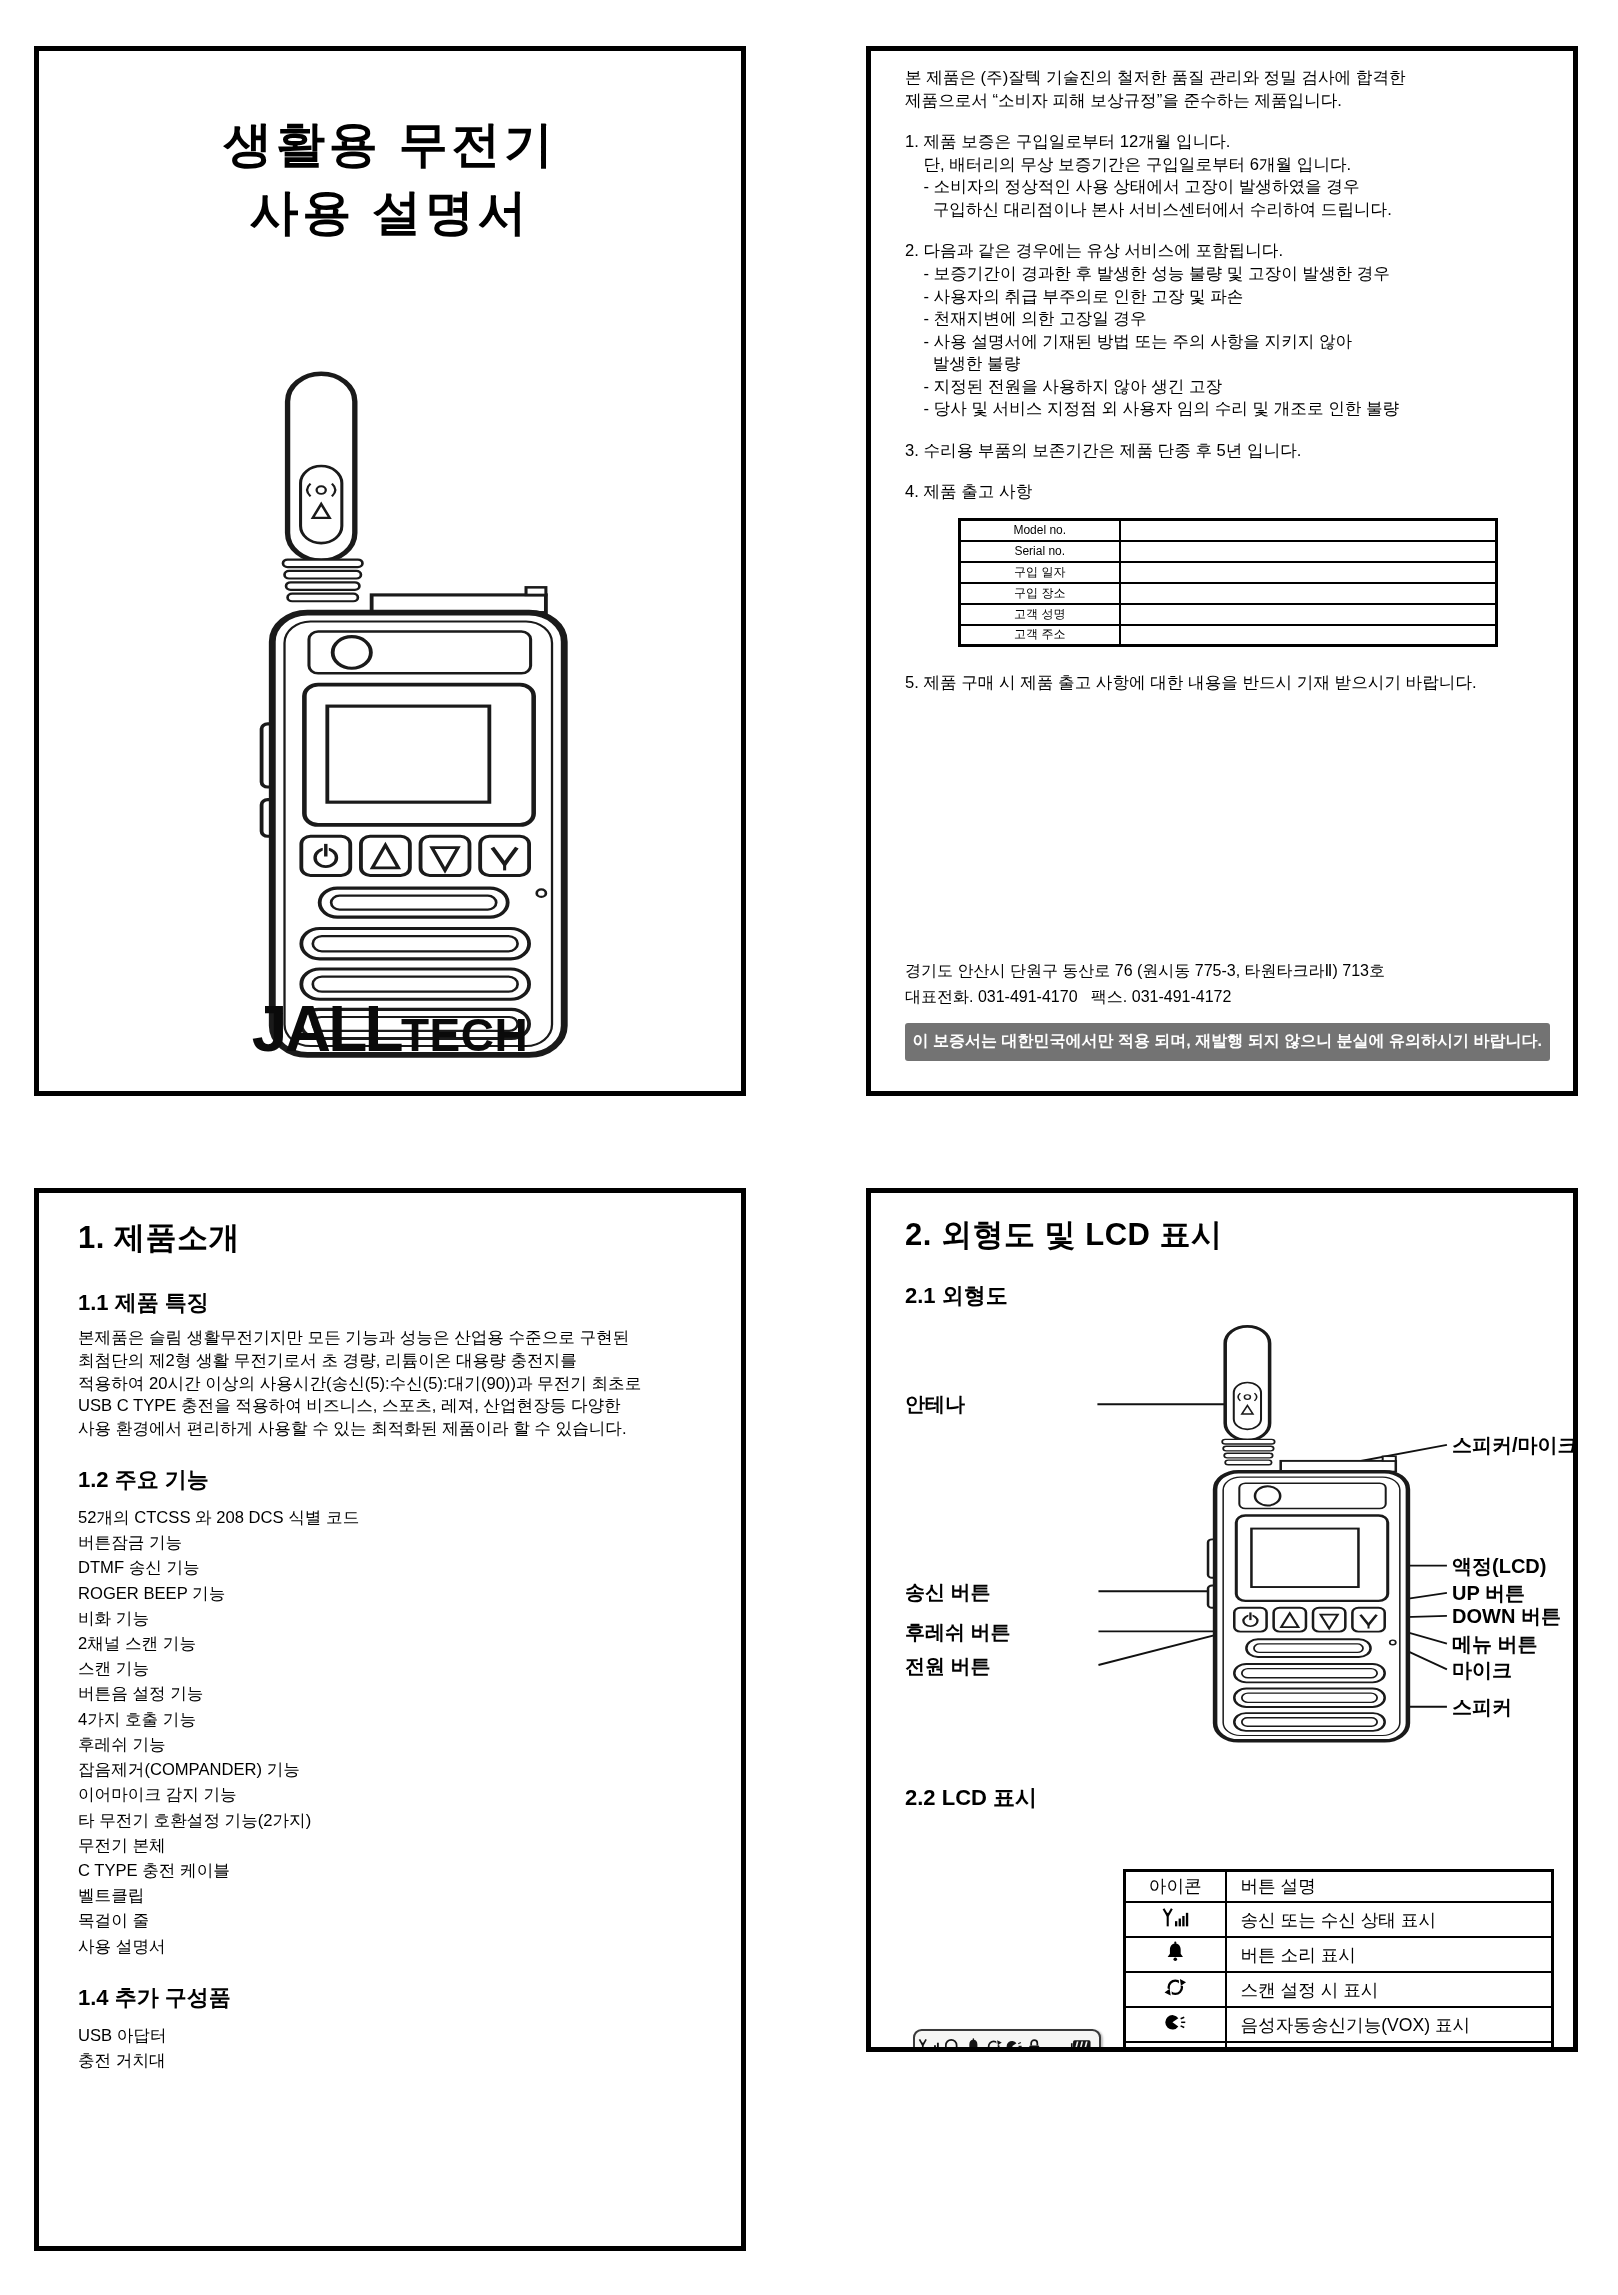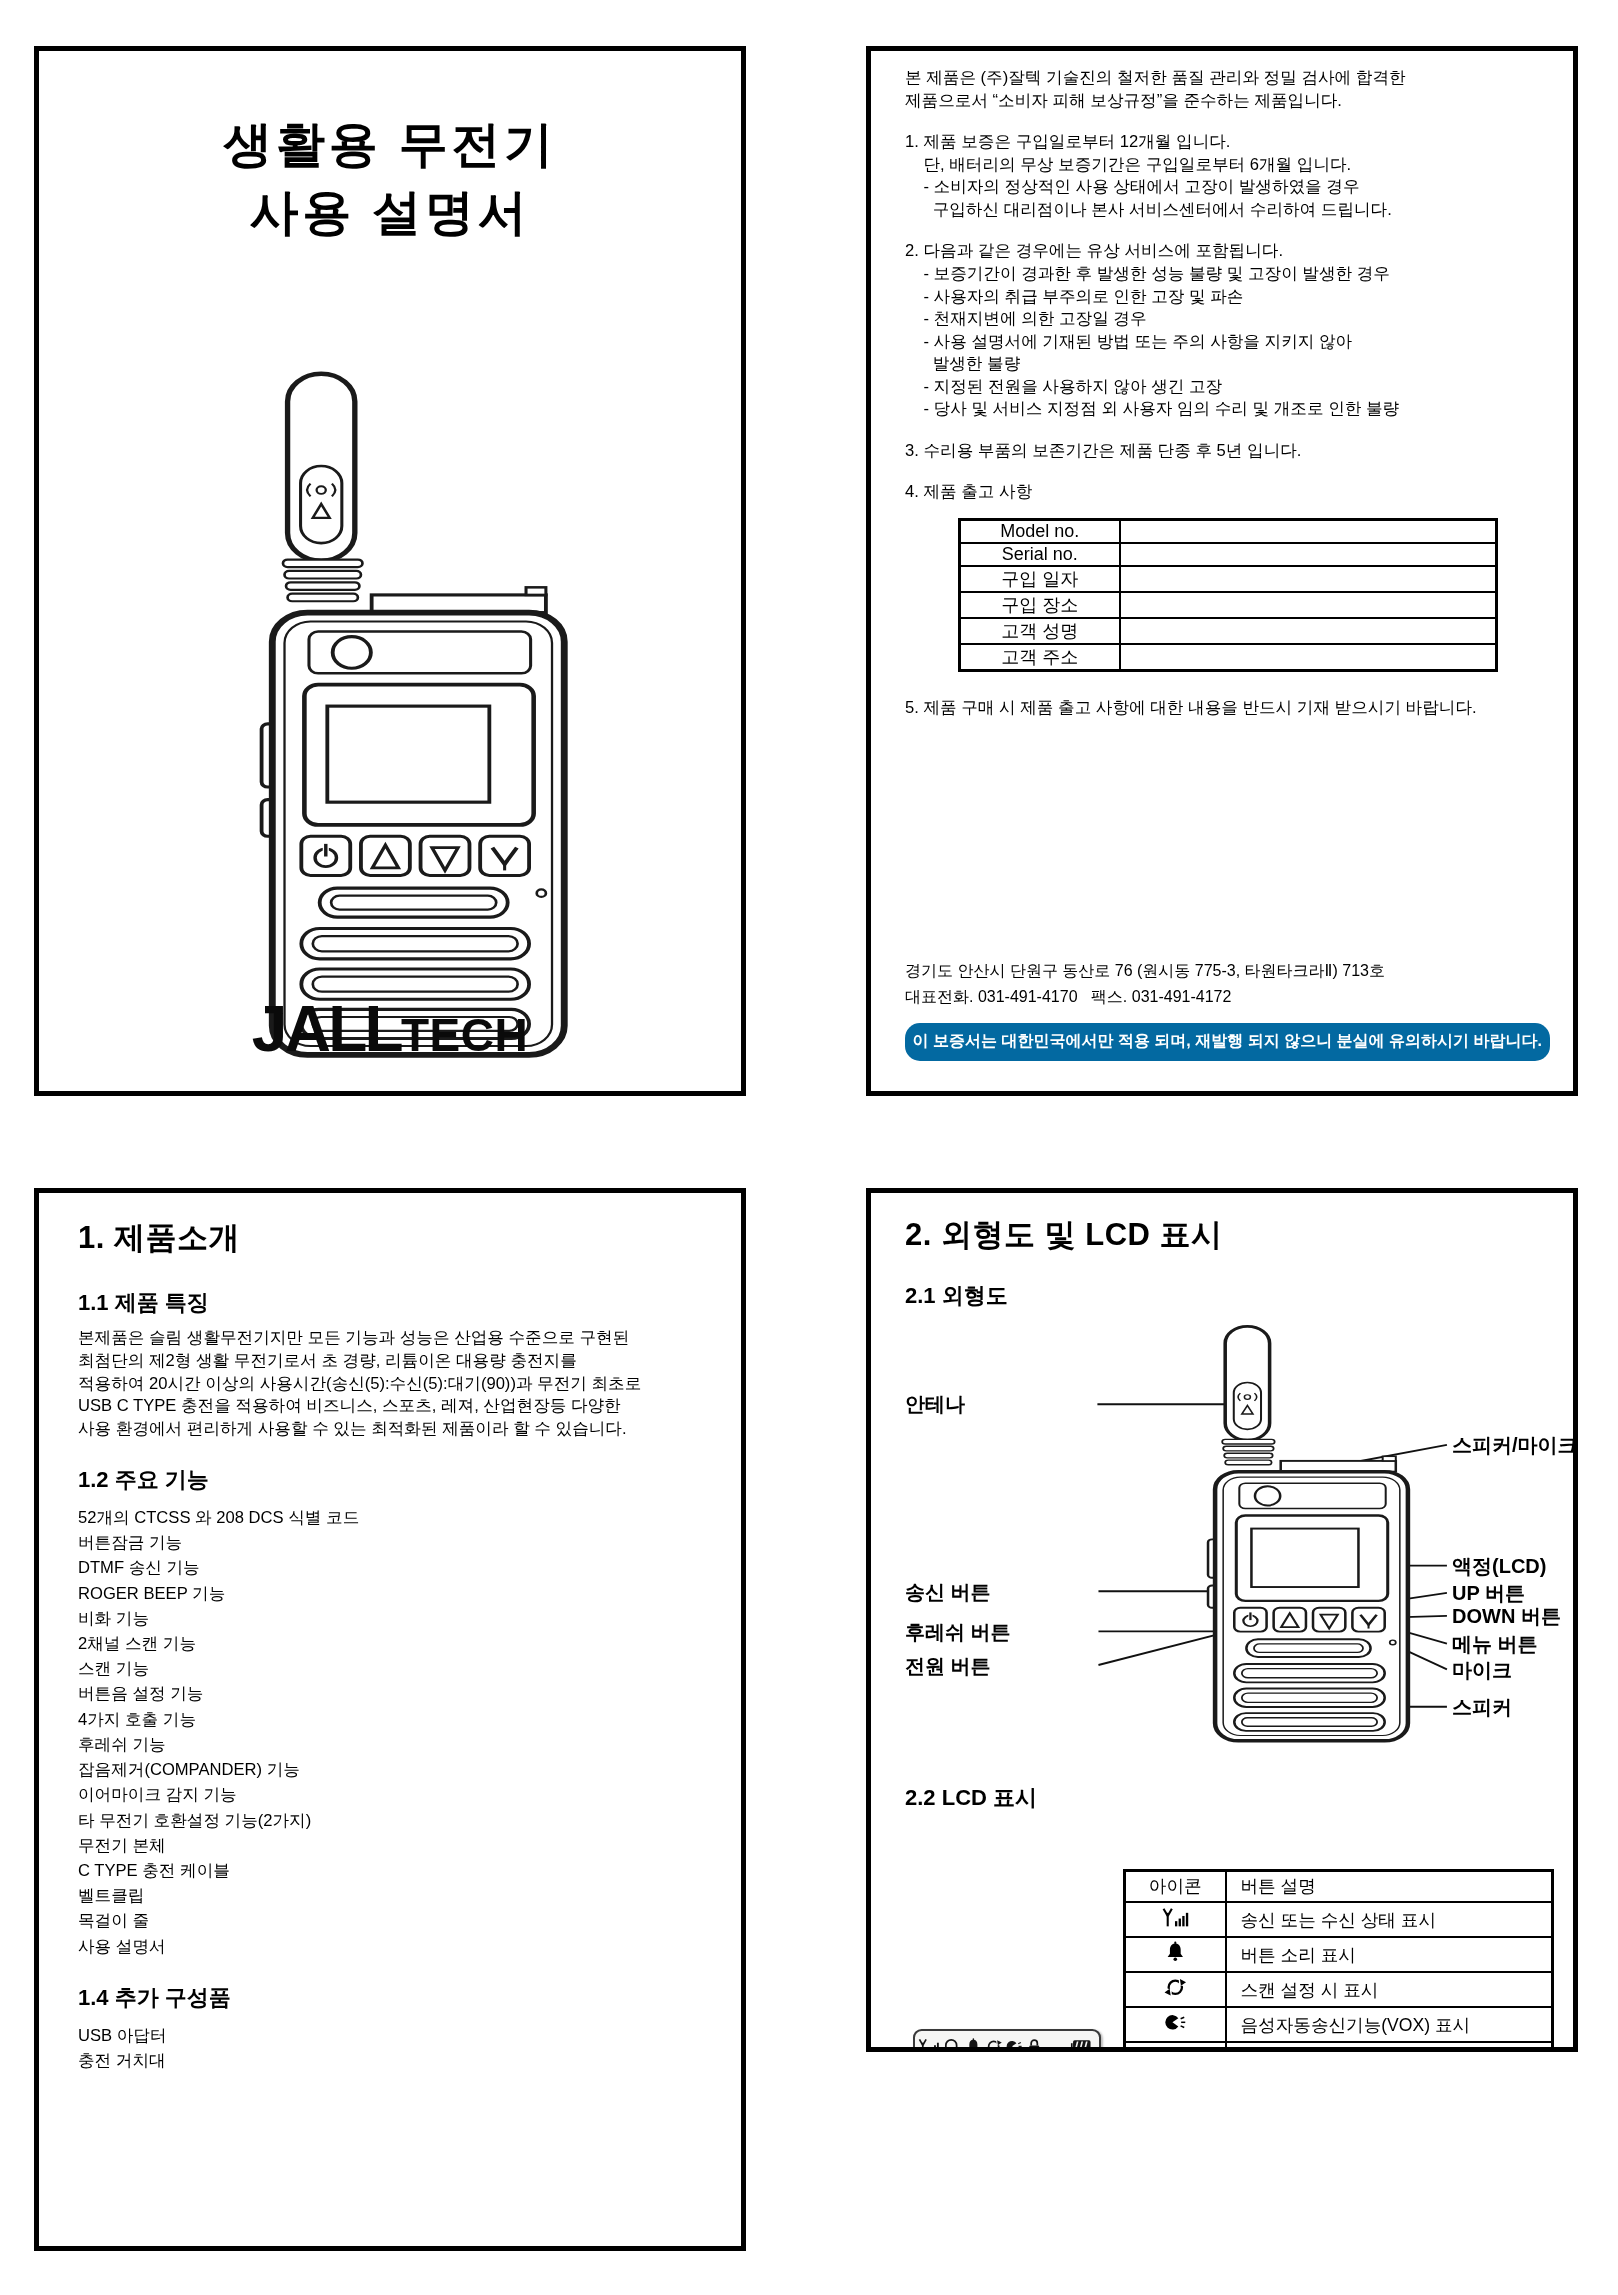--- a/index.html
+++ b/index.html
@@ -26,27 +26,27 @@
                  line-height:1.38; letter-spacing:3.7px; }
   #p1 .radio-wrap { position:absolute; left:218px; top:319px; width:321px; height:695px; }
   #p1 .radio-wrap svg { width:100%; height:100%; }
   .brand { position:absolute; left:0; right:0; bottom:24.6px; text-align:center; font-weight:800; color:#0a0a0a; }
   .brand .jall { font-size:64px; letter-spacing:-2.7px; }
   .brand .tech { font-size:46px; letter-spacing:0.5px; }
 
   
   #p2 .p-title { margin-bottom:22.5px; }
   .wtable { border-collapse:collapse; border:3.2px solid #000; margin:14px 0 0 53px; width:540px; }
-  .wtable td { border:2.1px solid #000; height:21px; font-size:18px; }
+  .wtable td { border:2.1px solid #000; height:21px; font-size:12px; }
   .wtable .lbl { width:160px; text-align:center; }
   .s5 { margin-top:24.6px; }
   .wfooter { position:absolute; left:34px; right:23.5px; bottom:30px; }
   .wfooter .line { font-size:16px; line-height:1.66; }
-  .notice { margin-top:11.8px; background:#0369a1; color:#fff; font-weight:700; font-size:16px;
-            text-align:center; border-radius:15px; padding:8.6px 4.3px; }
+  .notice { margin-top:11.8px; background:#737373; color:#fff; font-weight:700; font-size:16px;
+            text-align:center; border-radius:3px; padding:8.6px 4.3px; }
 
   
   #p3 .p-title { font-size:31px; margin-bottom:29px; }
   .para .line { line-height:1.37; }
   .list .line { line-height:1.52; }
 
   
   #p4 .p-title { font-size:31px; margin-bottom:23.5px; }
   .diagram { position:relative; height:434px; margin-top:13px; }
   .radio4 { position:absolute; left:300px; top:0; width:212px; height:423px; }

